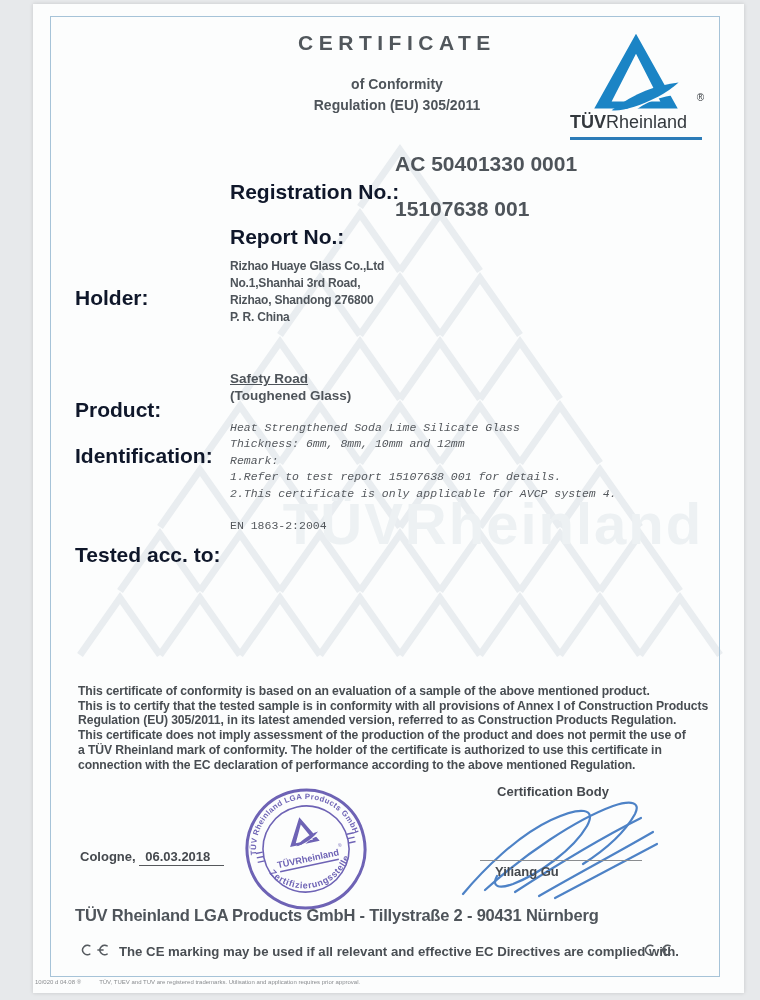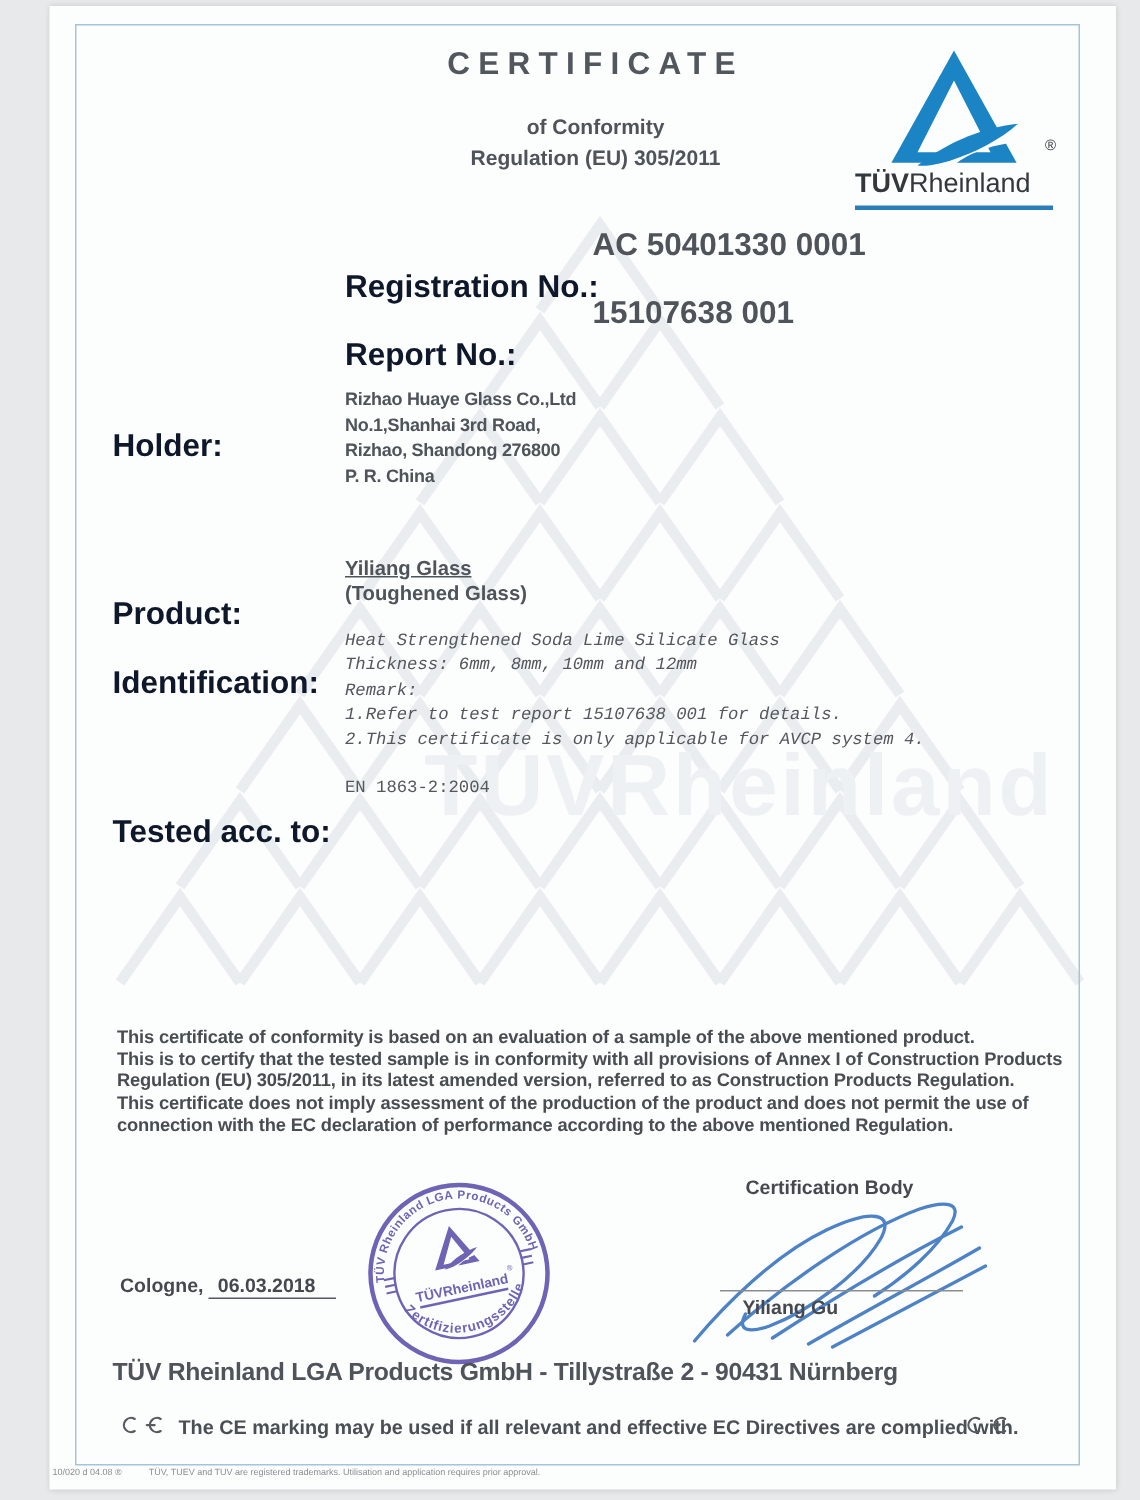--- a/index.html
+++ b/index.html
@@ -121,40 +121,41 @@
 
     <div class="abs z flabel" style="left:42px;top:254px;">Holder:</div>
     <div class="abs z holder" style="left:197px;top:254px;">
         <div>Rizhao Huaye Glass Co.,Ltd</div>
         <div>No.1,Shanhai 3rd Road,</div>
         <div>Rizhao, Shandong 276800</div>
         <div>P. R. China</div>
       </div>
 
     <div class="abs z flabel" style="left:42px;top:366px;">Product:</div>
-    <div class="abs z prod" style="left:197px;top:367px;text-decoration:underline;">Yiliang Glass</div>
+    <div class="abs z prod" style="left:197px;top:367px;text-decoration:underline;">Safety Road</div>
     <div class="abs z prod" style="left:197px;top:384px;">(Toughened Glass)</div>
 
     <div class="abs z flabel" style="left:42px;top:412px;">Identification:</div>
     <div class="abs z mono" style="left:197px;top:416px;">
         <div>Heat Strengthened Soda Lime Silicate Glass</div>
         <div>Thickness: 6mm, 8mm, 10mm and 12mm</div>
         <div>Remark:</div>
         <div>1.Refer to test report 15107638 001 for details.</div>
         <div>2.This certificate is only applicable for AVCP system 4.</div>
       </div>
 
     <div class="abs z flabel" style="left:42px;top:511px;">Tested acc. to:</div>
     <div class="abs z mono" style="left:197px;top:515px;">EN 1863-2:2004</div>
 
     <div class="abs z statement" style="left:45px;top:680px;width:645px;">
         <div>This certificate of conformity is based on an evaluation of a sample of the above mentioned product.</div>
         <div>This is to certify that the tested sample is in conformity with all provisions of Annex I of Construction Products</div>
         <div>Regulation (EU) 305/2011, in its latest amended version, referred to as Construction Products Regulation.</div>
         <div>This certificate does not imply assessment of the production of the product and does not permit the use of</div>
+        <div>a TÜV Rheinland mark of conformity. The holder of the certificate is authorized to use this certificate in</div>
         <div>connection with the EC declaration of performance according to the above mentioned Regulation.</div>
       </div>
 
     <div class="abs z sig-note" style="left:400px;top:780px;width:240px;text-align:center;">Certification Body</div>
     <svg class="abs z" style="left:422px;top:788px;" width="212" height="112" viewBox="0 0 212 112">
       <g fill="none" stroke="#4d82c6" stroke-width="2.2" stroke-linecap="round">
         <path d="M8,102 C28,78 62,44 96,28 C126,14 142,16 132,34 C118,58 84,82 58,92 C44,97 36,95 42,84"></path>
         <path d="M30,98 C70,62 120,28 158,14 C176,8 186,10 180,22 C170,40 150,58 128,72"></path>
         <path d="M60,100 C100,74 146,46 186,26"></path>
         <path d="M84,104 C122,82 160,62 198,40"></path>

